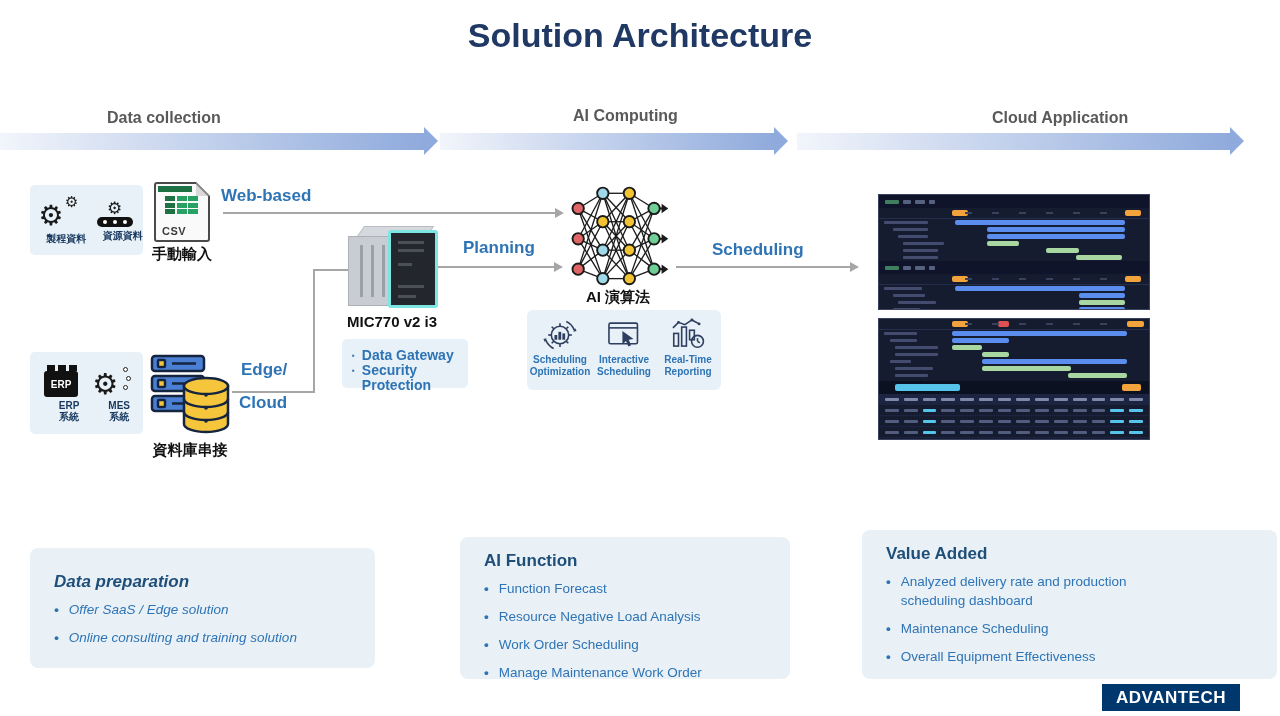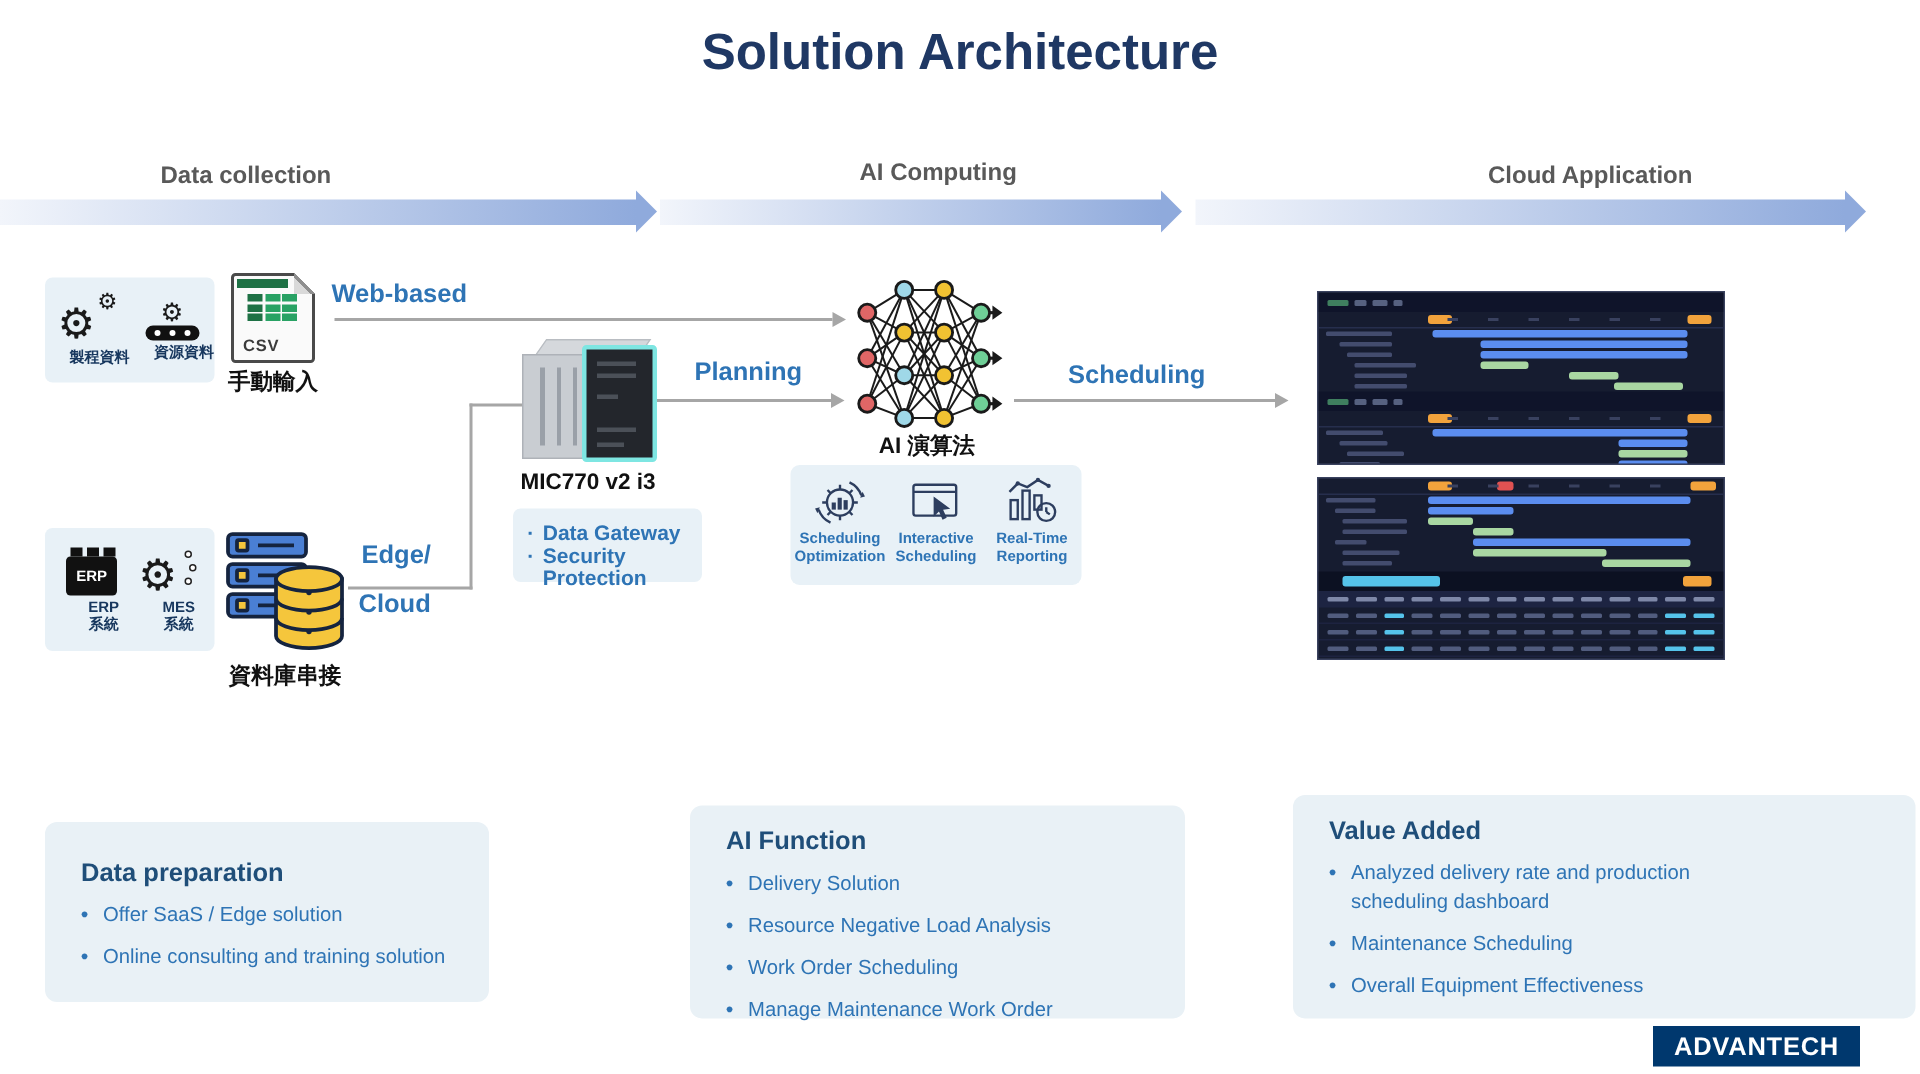--- a/index.html
+++ b/index.html
@@ -554,34 +554,34 @@
         <i></i>
         <i></i>
         <i></i>
         <i></i>
         <i style="background: rgb(85, 195, 234);"></i>
         <i style="background: rgb(85, 195, 234);"></i>
       </div>
     </div>
 
 
-  <div class="bbox" style="left:30px; top:548px; width:296px; height:120px;">
+  <div class="bbox" style="left:30px; top:548px; width:345px; height:120px;font-style:italic;">
     <h3 style="margin-top:4px;">Data preparation</h3>
     <div class="bl">
         <span>Offer SaaS / Edge solution</span>
       </div>
     <div class="bl">
         <span>Online consulting and training solution</span>
       </div>
   </div>
 
   <div class="bbox" style="left:460px; top:537px; width:330px; height:142px; padding-top:14px;">
     <h3>AI Function</h3>
     <div class="bl">
-        <span>Delivery Solution</span>
+        <span>Function Forecast</span>
       </div>
     <div class="bl">
         <span>Resource Negative Load Analysis</span>
       </div>
     <div class="bl">
         <span>Work Order Scheduling</span>
       </div>
     <div class="bl">
         <span>Manage Maintenance Work Order</span>
       </div>

